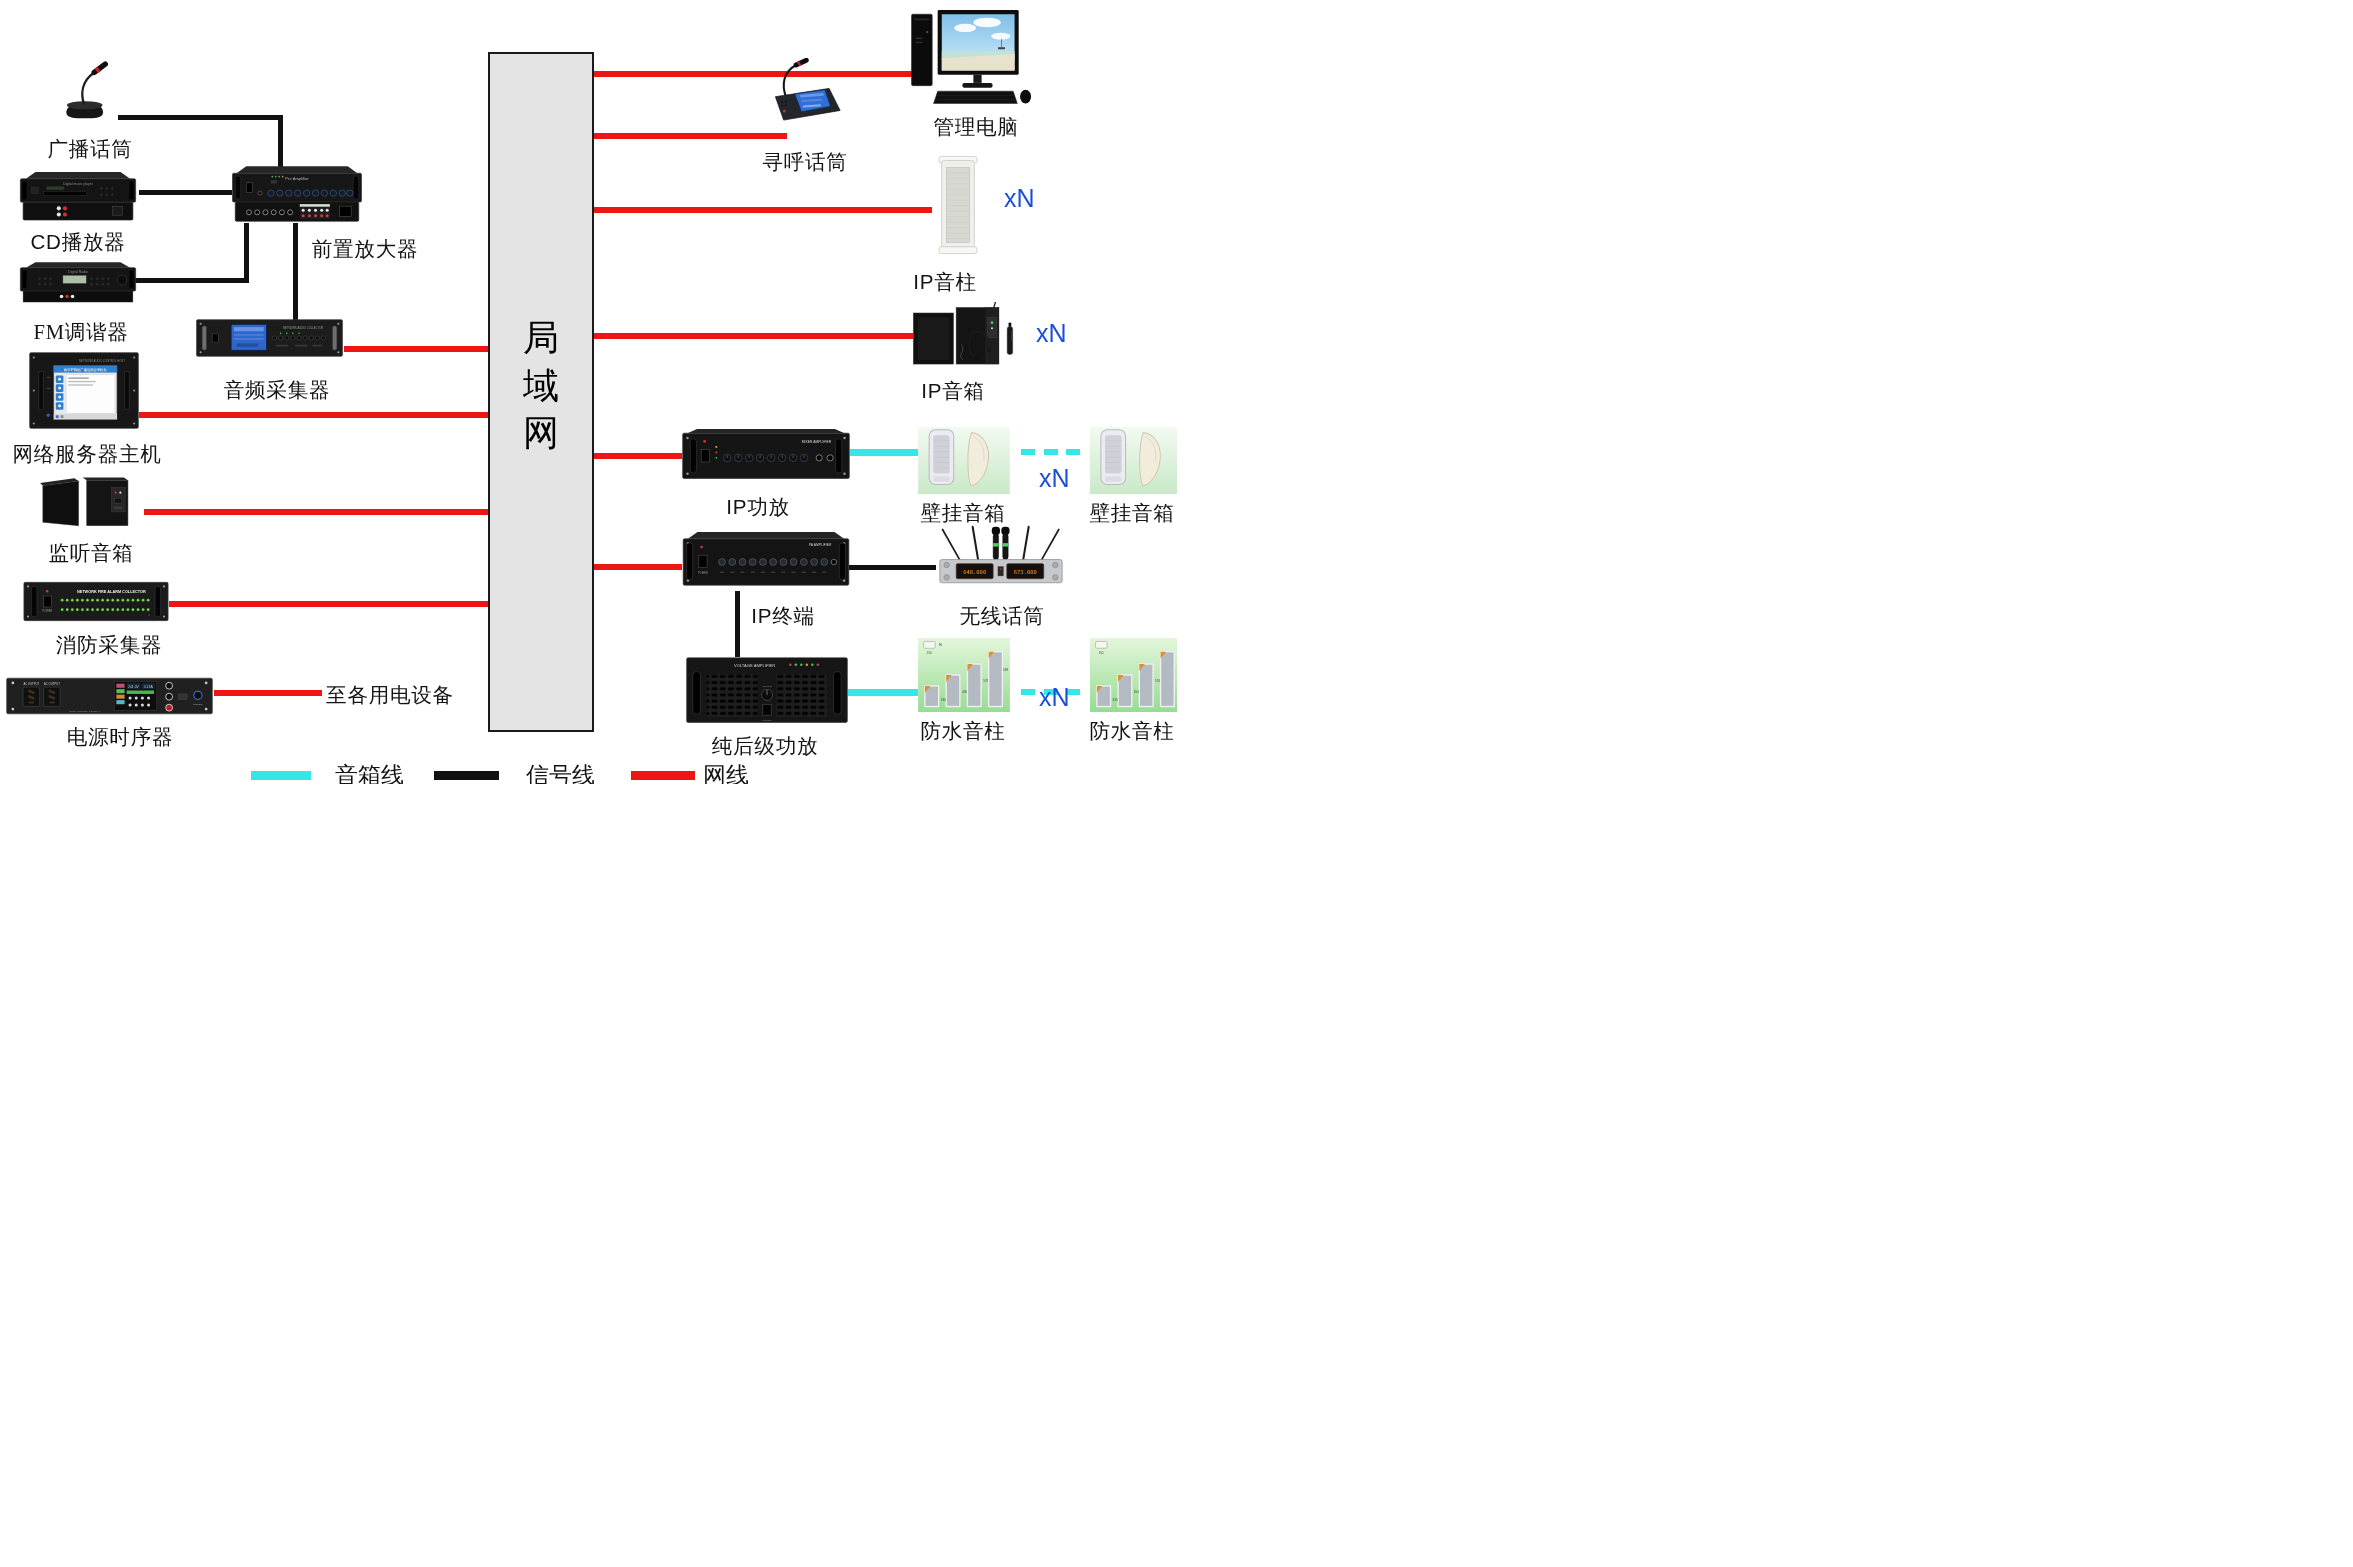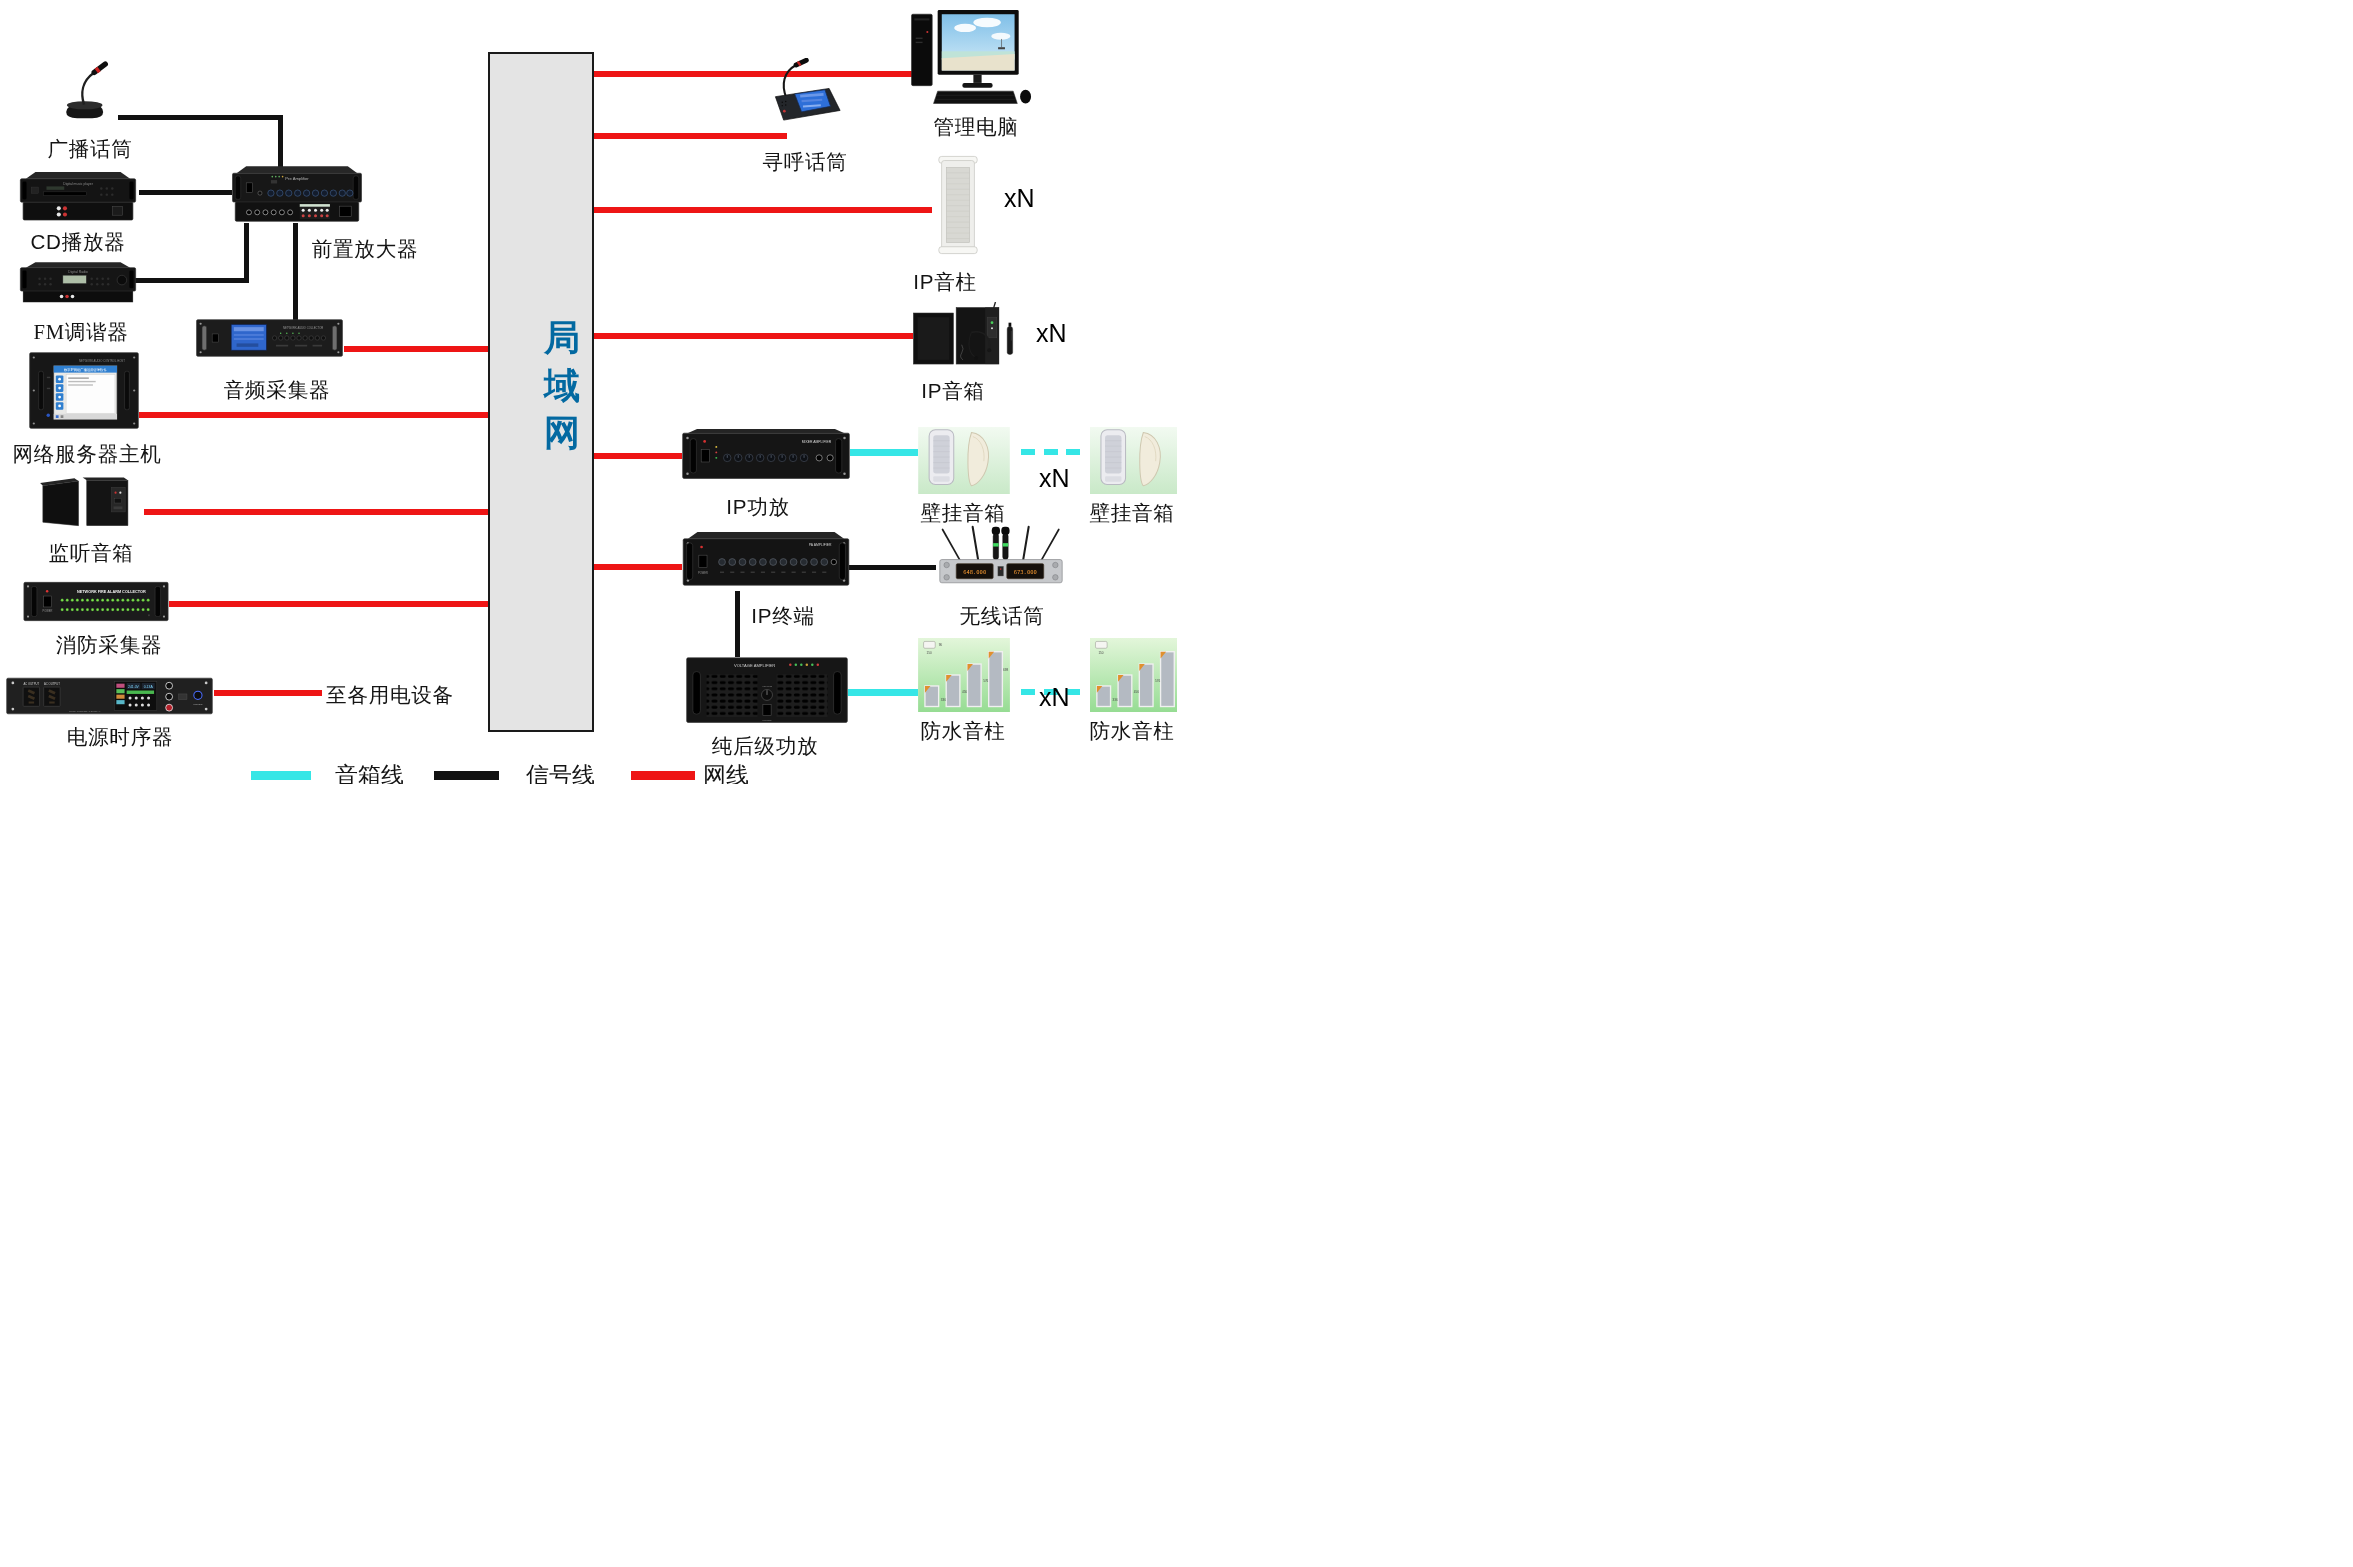--- a/index.html
+++ b/index.html
@@ -1,28 +1,28 @@
 <!DOCTYPE html>
 <html style="font-size:11px"><head>
 <meta charset="utf-8">
 <style>
   html,body{margin:0;padding:0;background:#ffffff;}
   body{font-family:"Liberation Sans","DejaVu Sans",sans-serif;}
   #canvas{position:relative;width:1177px;height:784px;background:#fff;overflow:hidden;}
   .dev{position:absolute;}
   .dev svg{display:block;width:100%;height:100%;}
   .lbl{position:absolute;font-size:20.6px;font-weight:500;color:#141414;white-space:nowrap;transform:translateX(-50%);letter-spacing:0.7px;}
-  .xn{position:absolute;font-size:25px;font-weight:400;color:#000000;white-space:nowrap;}
+  .xn{position:absolute;font-size:25px;font-weight:400;color:#1d4ed8;white-space:nowrap;}
   .line{position:absolute;}
   .line.black{background:#111111;}
   .line.red{background:#ee1515;}
   .line.cyan{background:#35e6e6;}
   .dash{position:absolute;width:13.7px;height:6.2px;background:#35e6e6;}
   #lan-box{position:absolute;left:488px;top:52px;width:106px;height:680px;background:#e4e4e4;border:2.1px solid #1a1a1a;box-sizing:border-box;}
-  #lan-text{position:absolute;left:50%;top:260px;transform:translateX(-50%);width:38px;font-size:36px;line-height:1.32;font-weight:700;color:#0369a1;text-align:center;margin-left:21px;}
+  #lan-text{position:absolute;left:50%;top:260px;transform:translateX(-50%);width:38px;font-size:36px;line-height:1.32;font-weight:400;color:#000000;text-align:center;}
   .legend-label{position:absolute;font-size:23px;font-weight:500;color:#141414;white-space:nowrap;}
   .legend-swatch{position:absolute;height:9px;}
 </style>
 </head>
 <body>
 
 <div id="canvas">
 
   <div class="line black" style="left:118px;top:115px;width:164px;height:4.8px;"></div>
   <div class="line black" style="left:278px;top:115px;width:4.8px;height:58px;"></div>

